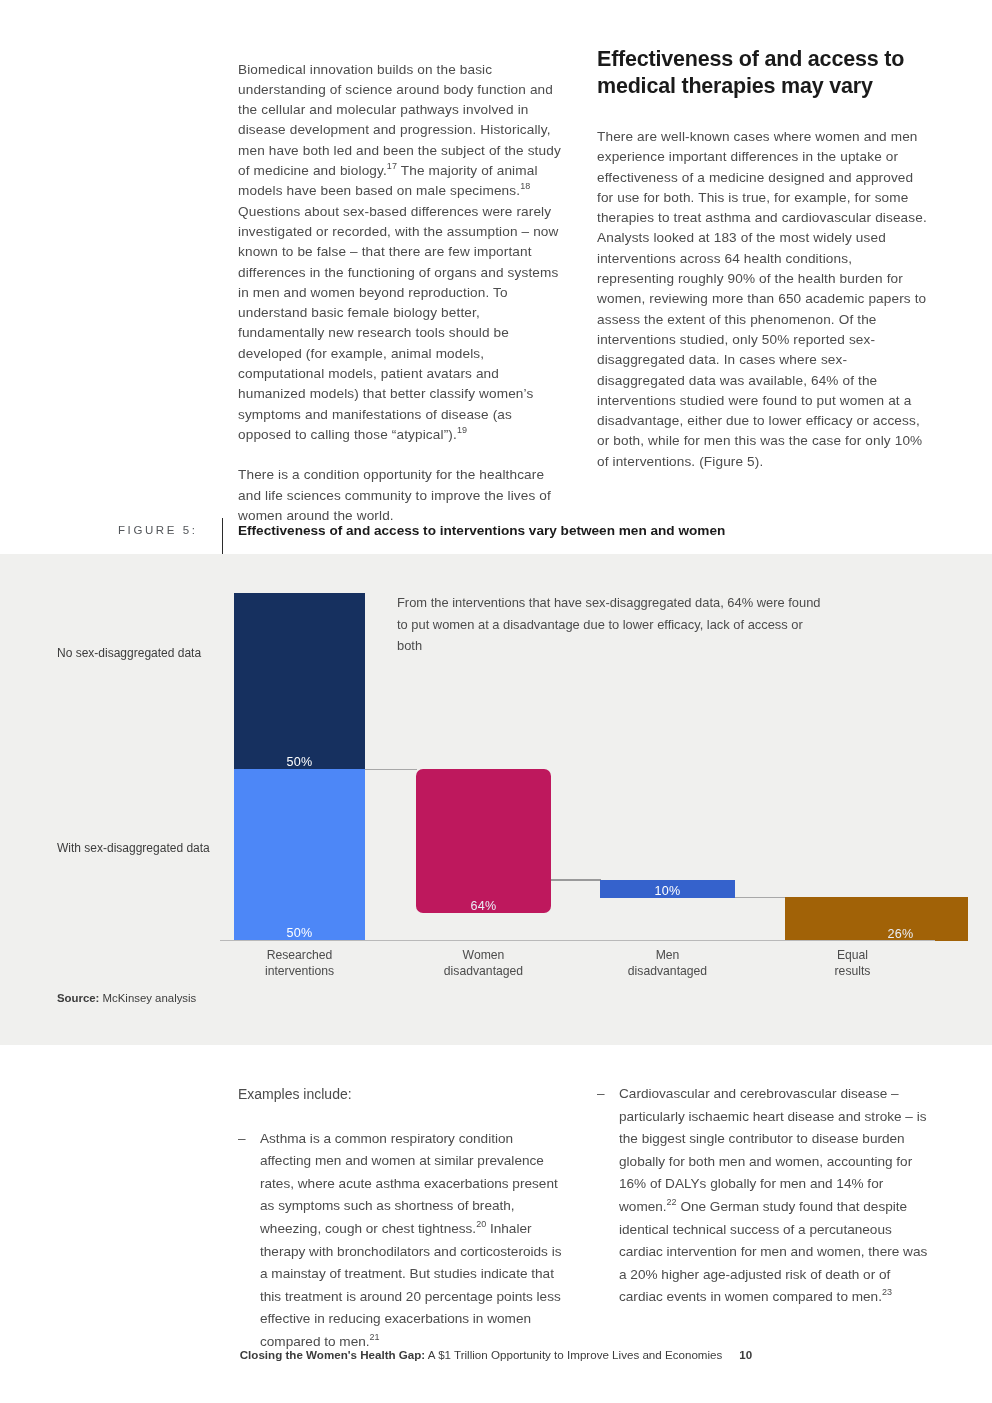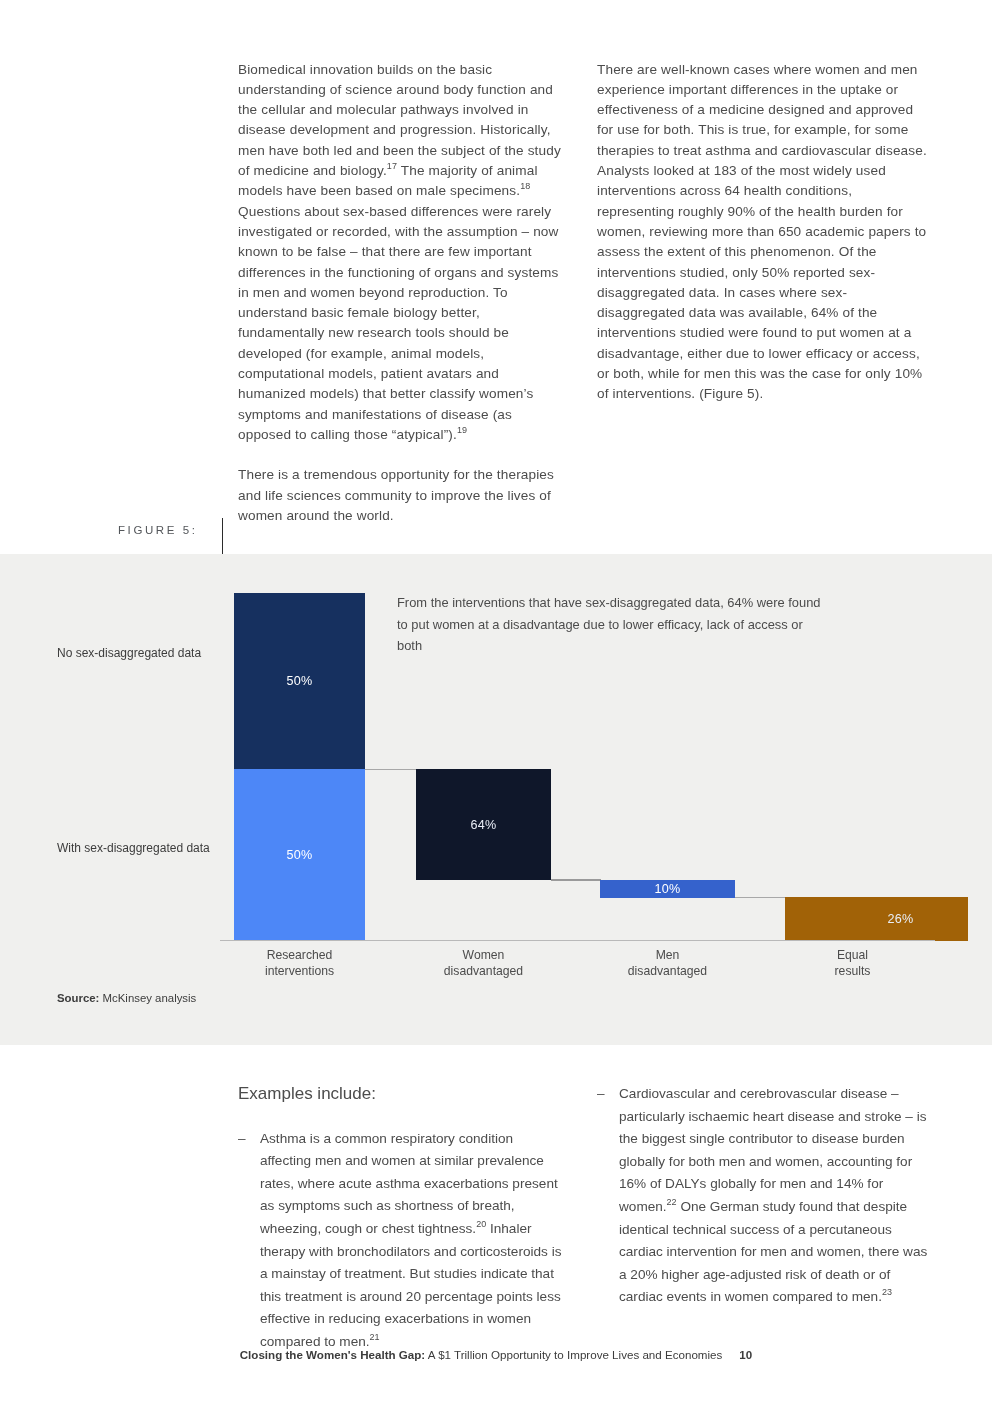--- a/index.html
+++ b/index.html
@@ -116,21 +116,21 @@
     top: 592px;
     width: 430px;
     font-size: 12.9px;
     line-height: 21.5px;
     color: #4c4c4c;
   }
 
   .bar {
     position: absolute;
     display: flex;
-    align-items: center;
+    align-items: flex-end;
     justify-content: center;
   }
   .bar-value {
     font-size: 12.6px;
     color: #ffffff;
     letter-spacing: 0.3px;
   }
   .bar-value.dim { color: #e9eef7; }
 
   .connector {
@@ -196,21 +196,21 @@
     line-height: 22.6px;
     color: #4c4c4c;
   }
   .bullet-text {
     flex: 1;
     font-size: 13.6px;
     line-height: 22.6px;
     color: #4c4c4c;
   }
   .lead-in {
-    font-size: 17px;
+    font-size: 14px;
     line-height: 22.6px;
     color: #4c4c4c;
   }
 
   
   .footer {
     position: absolute;
     left: 0;
     top: 1348px;
     width: 992px;
@@ -221,51 +221,53 @@
   .footer .f-bold { font-weight: bold; }
   .footer .f-page { font-weight: bold; margin-left: 17px; }
 </style>
 </head>
 <body>
 
 <div class="top-section">
 
   <div class="col-left">
     <p class="body-text"><span>Biomedical innovation builds on the basic understanding of science around body function and the cellular and molecular pathways involved in disease development and progression. Historically, men have both led and been the subject of the study of medicine and biology.</span><sup>17</sup> <span>The majority of animal models have been based on male specimens.</span><sup>18</sup> <span>Questions about sex-based differences were rarely investigated or recorded, with the assumption – now known to be false – that there are few important differences in the functioning of organs and systems in men and women beyond reproduction. To understand basic female biology better, fundamentally new research tools should be developed (for example, animal models, computational models, patient avatars and humanized models) that better classify women’s symptoms and manifestations of disease (as opposed to calling those “atypical”).</span><sup>19</sup></p>
-    <p class="body-text">There is a tremendous opportunity for the therapies and life sciences community to improve the lives of women around the world.</p>
+    <p class="body-text">There is a condition opportunity for the healthcare and life sciences community to improve the lives of women around the world.</p>
   </div>
 
   <div class="col-right">
+    <h1 class="section-title">Effectiveness of and access to medical therapies may vary</h1>
     <p class="body-text">There are well-known cases where women and men experience important differences in the uptake or effectiveness of a medicine designed and approved for use for both. This is true, for example, for some therapies to treat asthma and cardiovascular disease. Analysts looked at 183 of the most widely used interventions across 64 health conditions, representing roughly 90% of the health burden for women, reviewing more than 650 academic papers to assess the extent of this phenomenon. Of the interventions studied, only 50% reported sex-disaggregated data. In cases where sex-disaggregated data was available, 64% of the interventions studied were found to put women at a disadvantage, either due to lower efficacy or access, or both, while for men this was the case for only 10% of interventions. (Figure 5).</p>
   </div>
 
 </div>
 
 <div class="figure-caption-row">
   <div class="figure-label">FIGURE 5:</div>
   <div class="figure-divider"></div>
+  <div class="figure-title">Effectiveness of and access to interventions vary between men and women</div>
 </div>
 
 <div class="chart-panel"></div>
 
 <div class="cat-label cat-label-1">No sex-disaggregated data</div>
 <div class="cat-label cat-label-2">With sex-disaggregated data</div>
 
 <div class="annotation">From the interventions that have sex-disaggregated data, 64% were found to put women at a disadvantage due to lower efficacy, lack of access or both</div>
 
 <div class="bar" style="left:234px; top:593px; width:131px; height:176px; background:#16305f;">
   <span class="bar-value">50%</span>
 </div>
 <div class="bar" style="left:234px; top:769px; width:131px; height:171px; background:#4d87f7;">
   <span class="bar-value">50%</span>
 </div>
 
 <div class="connector" style="left:365px; top:769px; width:52px;"></div>
 
-<div class="bar" style="left:416px; top:769px; width:135px; height:111px; background:#0f172a;">
+<div class="bar" style="left:416px; top:769px; width:135px; height:144px; background:#be185d;border-radius:7px;">
   <span class="bar-value dim">64%</span>
 </div>
 
 <div class="connector thick" style="left:551px; top:879px; width:50px;"></div>
 
 <div class="bar" style="left:600px; top:880px; width:135px; height:18px; background:#3562cc;">
   <span class="bar-value">10%</span>
 </div>
 
 <div class="connector" style="left:735px; top:897px; width:51px;"></div>

